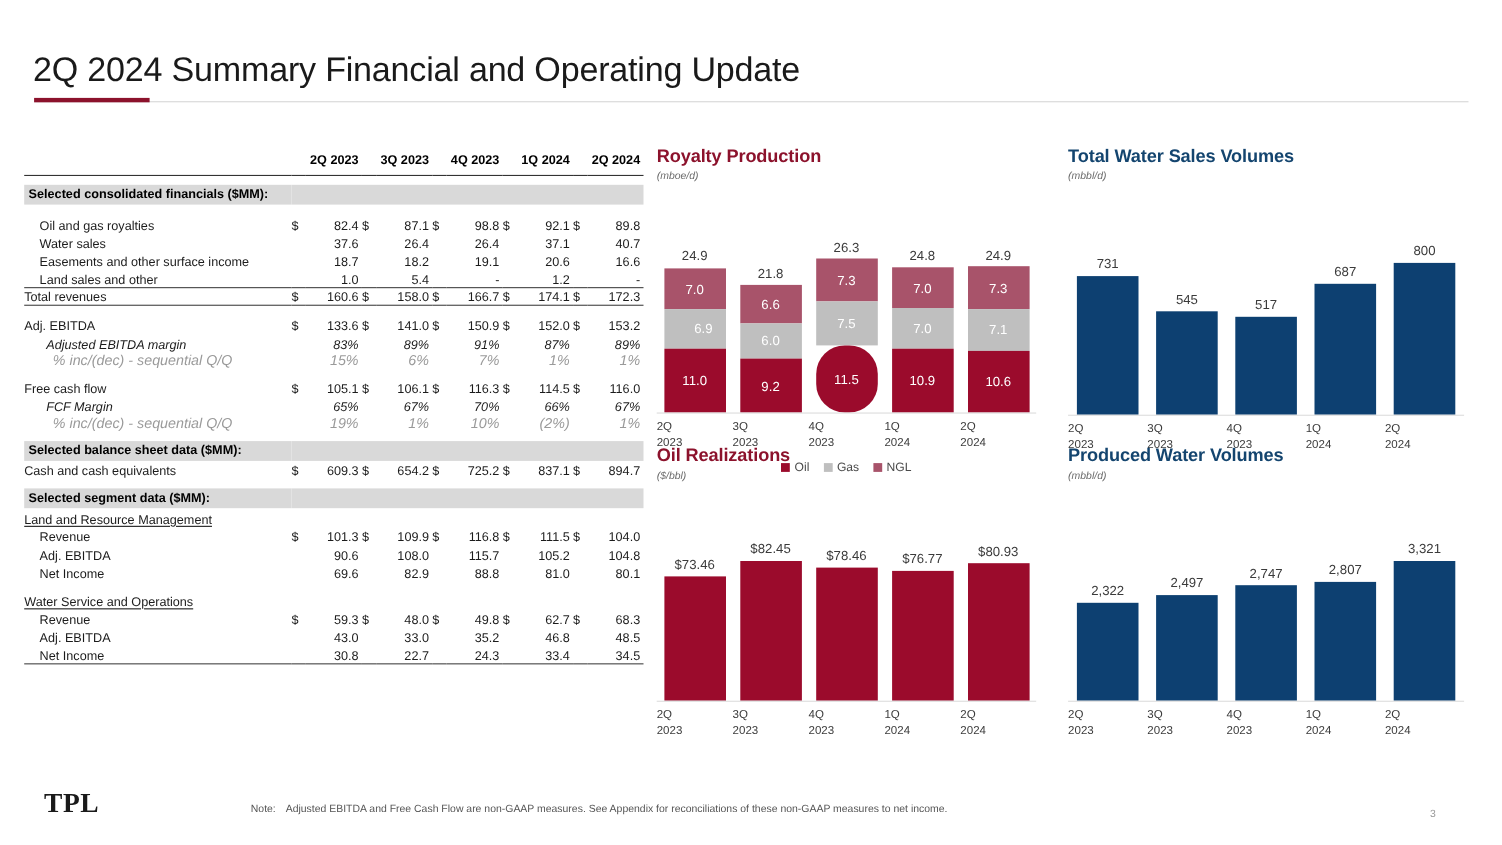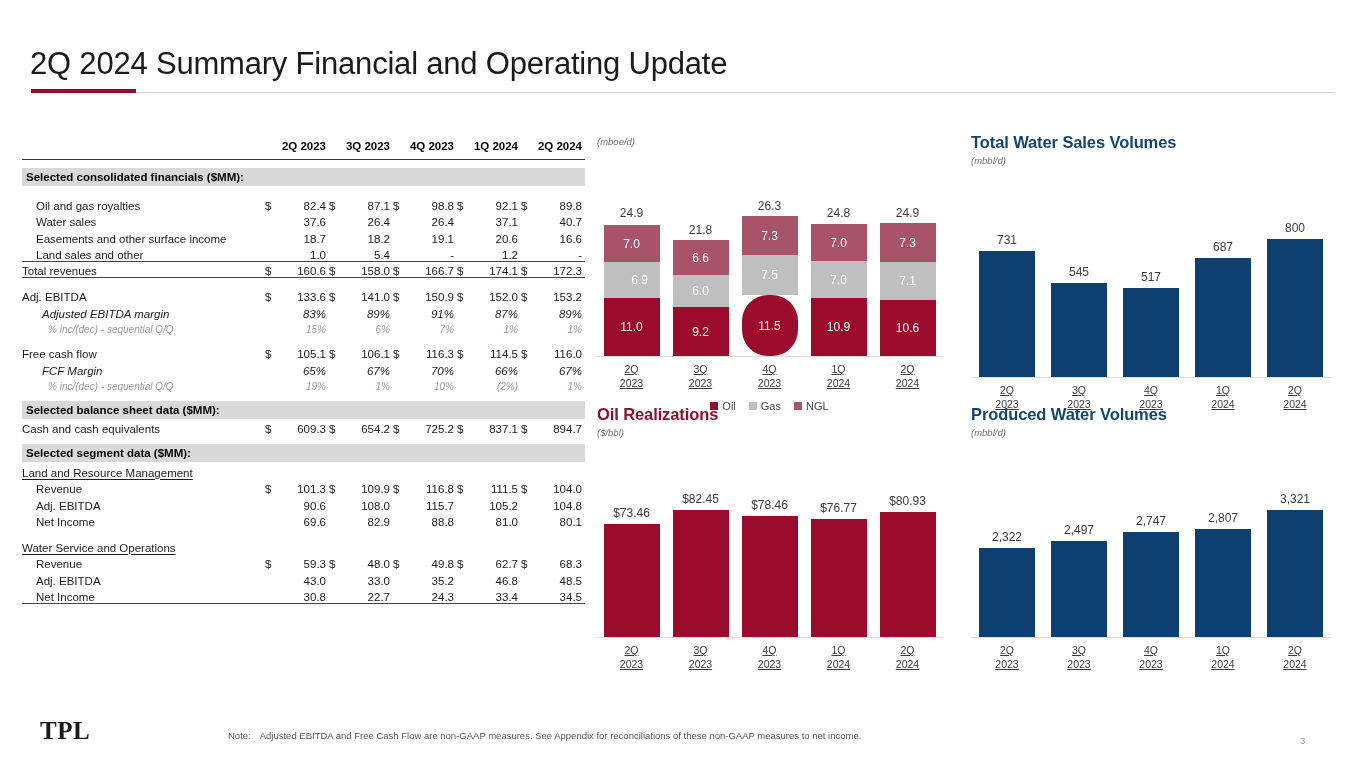--- a/index.html
+++ b/index.html
@@ -49,42 +49,41 @@
   }
   tr.band td.first { padding-left: 4px !important; }
 
   tr.item td { height: 16.5px; font-size: 11.5px; }
   tr.item td.lbl { padding-left: 14px !important; }
   tr.item td.lbl-0 { padding-left: 0 !important; }
 
   tr.italic td { font-style: italic; }
   tr.italic td.lbl { padding-left: 20px !important; }
   tr.tiny td {
-    font-style: italic; font-size: 10px; color: #9a9a9a; height: 15px;
+    font-style: italic; font-size: 13px; color: #9a9a9a; height: 15px;
   }
   tr.tiny td.lbl { padding-left: 26px !important; }
   tr.rule-bottom td { border-bottom: 1.1px solid #444; }
   tr.rule-dbl td { border-top: 1.1px solid #444; border-bottom: 1.1px solid #444; }
   tr.gap td { height: 9px; }
   .underline-lbl { text-decoration: underline; text-underline-offset: 2px; }
 
   
   .panel { position: absolute; }
   .panel-title { font-size: 16.5px; font-weight: bold; letter-spacing: -0.1px; }
   .panel-title.red { color: #8c122c; }
   .panel-title.blue { color: #14456f; }
   .panel-unit { font-size: 9.5px; font-style: italic; color: #6e6e6e; margin-top: 3px; }
 
   .plot { position: relative; }
   .axis { position: absolute; left: 0; bottom: 0; height: 1px; background: #dcdcdc; }
   .xlabels { position: absolute; left: 0; width: 100%; display: flex; }
   .xlabel {
-    flex: 1; text-align: center; font-size: 10.5px; color: #3b3b3b;
+    flex: 1; font-size: 10.5px; color: #3b3b3b;
     line-height: 13.5px;
-    text-decoration: underline;
   }
   .bars { position: absolute; left: 0; bottom: 1px; width: 100%; height: 100%;
           display: flex; align-items: flex-end; }
   .barslot { flex: 1; display: flex; flex-direction: column;
              align-items: center; justify-content: flex-end; height: 100%; position: relative; }
   .bar { width: 56px; position: relative; }
   .bar.blue { background: #0d4071; }
   .bar.red { background: #9b0b2c; }
   .bar-total {
     position: absolute; width: 100%; text-align: center;
@@ -431,20 +430,21 @@
             <td class="col-dollar"></td>
             <td class="col-num">33.4</td>
             <td class="col-dollar"></td>
             <td class="col-num">34.5</td>
           </tr>
         </tbody>
     </table>
   </div>
 
   <div class="panel" style="left:597px; top:133px; width:350px;">
+    <div class="panel-title red">Royalty Production</div>
     <div class="panel-unit">(mboe/d)</div>
     <div class="plot" id="plot-royalty" style="height:168px; margin-top:42px; width:345px;">
       <div class="bars">
           <div class="barslot">
             <div class="bar-total" style="bottom:136px;">24.9</div>
             <div style="width:56px;">
               <div class="seg seg-ngl" style="height:37px;">
                 <span class="seg-val">7.0</span>
               </div>
               <div class="seg seg-gas" style="height:36px;padding-left:16px;">

